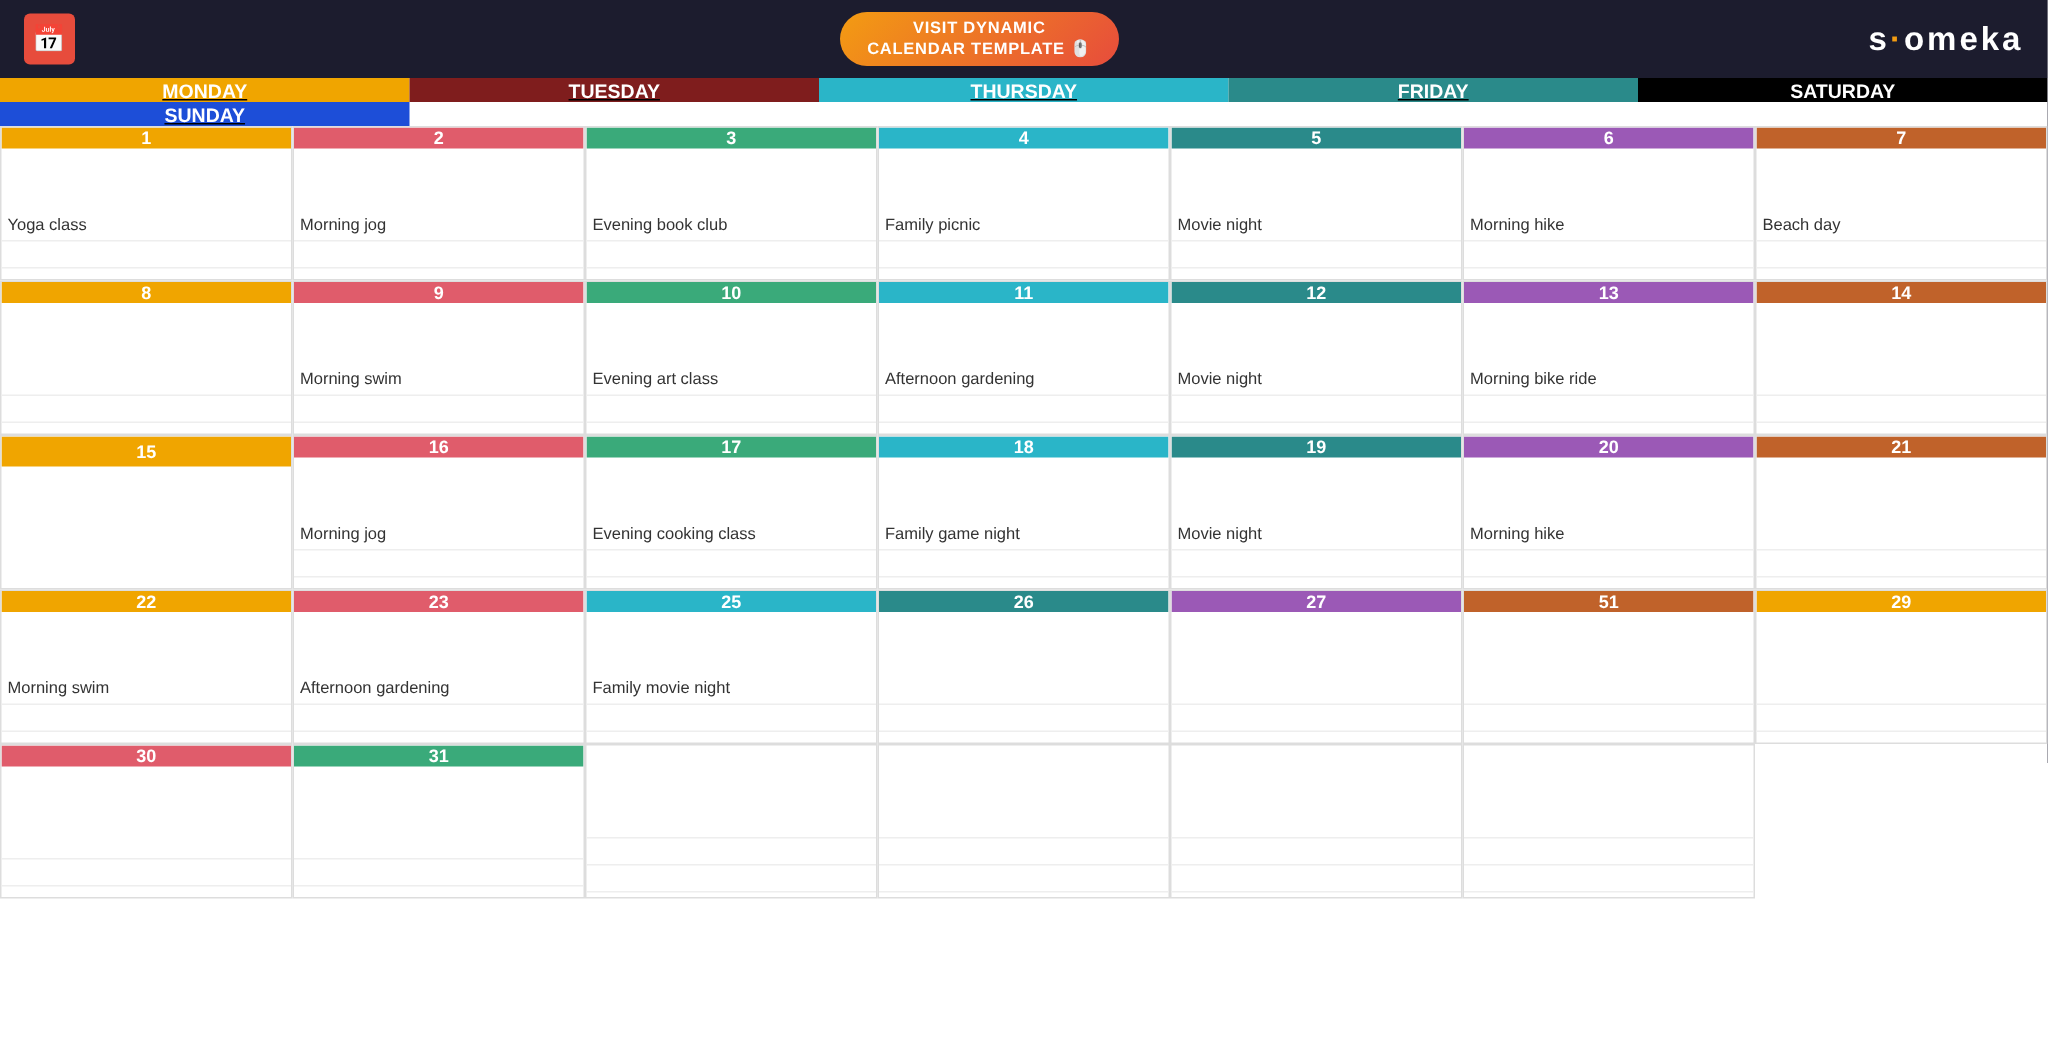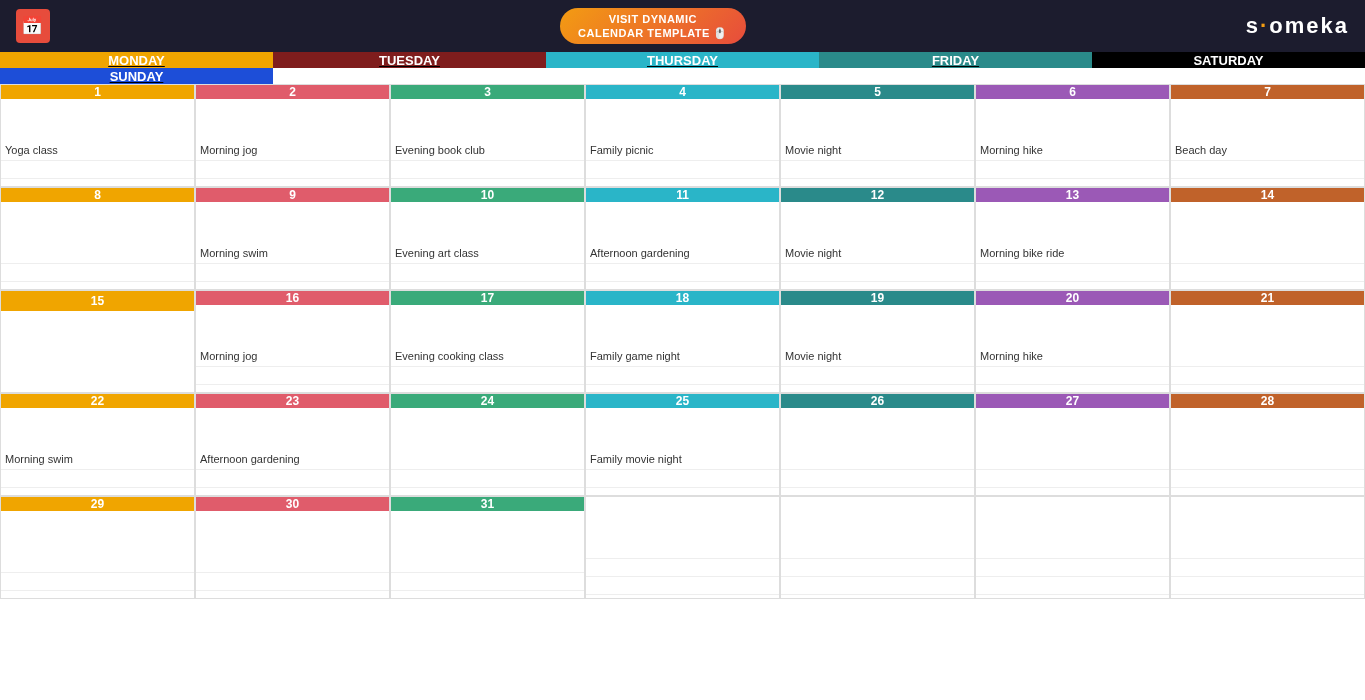--- a/index.html
+++ b/index.html
@@ -397,30 +397,20 @@
         <div class="day-number-bar tuesday">23</div>
         <div class="day-lines">
           <div class="event-line">Afternoon gardening</div>
           <div class="empty-line"></div>
           <div class="empty-line"></div>
           <div class="empty-line"></div>
           <div class="empty-line"></div>
         </div>
       </div>
       <div class="day-cell">
-        <div class="day-number-bar wednesday">24</div>
-        <div class="day-lines">
-          <div class="event-line"></div>
-          <div class="empty-line"></div>
-          <div class="empty-line"></div>
-          <div class="empty-line"></div>
-          <div class="empty-line"></div>
-        </div>
-      </div>
-      <div class="day-cell">
         <div class="day-number-bar thursday">25</div>
         <div class="day-lines">
           <div class="event-line">Family movie night</div>
           <div class="empty-line"></div>
           <div class="empty-line"></div>
           <div class="empty-line"></div>
           <div class="empty-line"></div>
         </div>
       </div>
       <div class="day-cell">
@@ -437,21 +427,21 @@
         <div class="day-number-bar saturday">27</div>
         <div class="day-lines">
           <div class="event-line"></div>
           <div class="empty-line"></div>
           <div class="empty-line"></div>
           <div class="empty-line"></div>
           <div class="empty-line"></div>
         </div>
       </div>
       <div class="day-cell">
-        <div class="day-number-bar sunday">28</div>
+        <div class="day-number-bar sunday">51</div>
         <div class="day-lines">
           <div class="event-line"></div>
           <div class="empty-line"></div>
           <div class="empty-line"></div>
           <div class="empty-line"></div>
           <div class="empty-line"></div>
         </div>
       </div>
       <div class="day-cell">
         <div class="day-number-bar monday">29</div>

